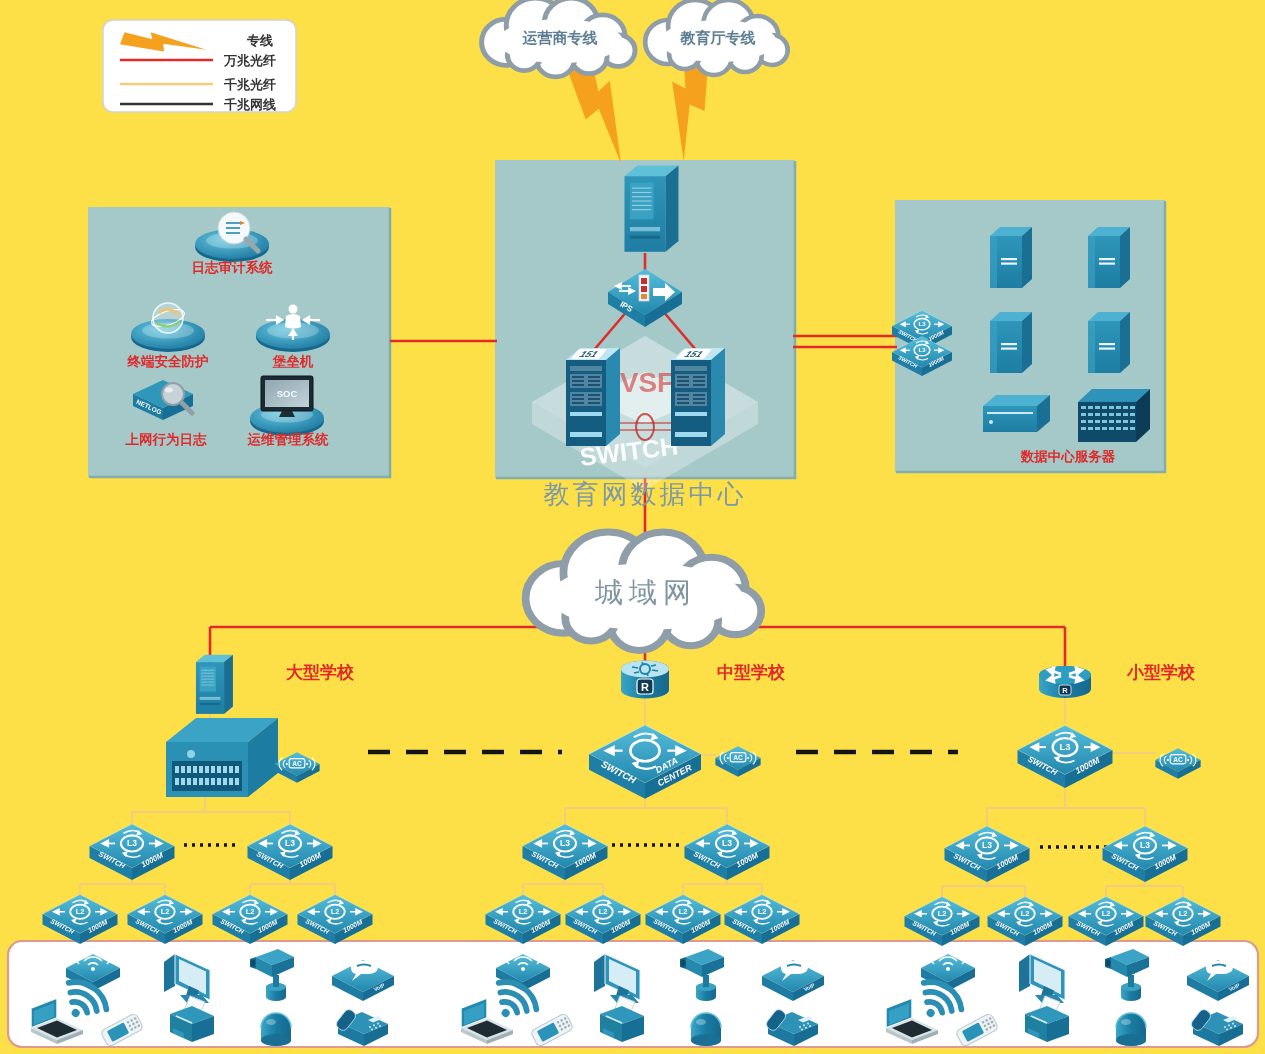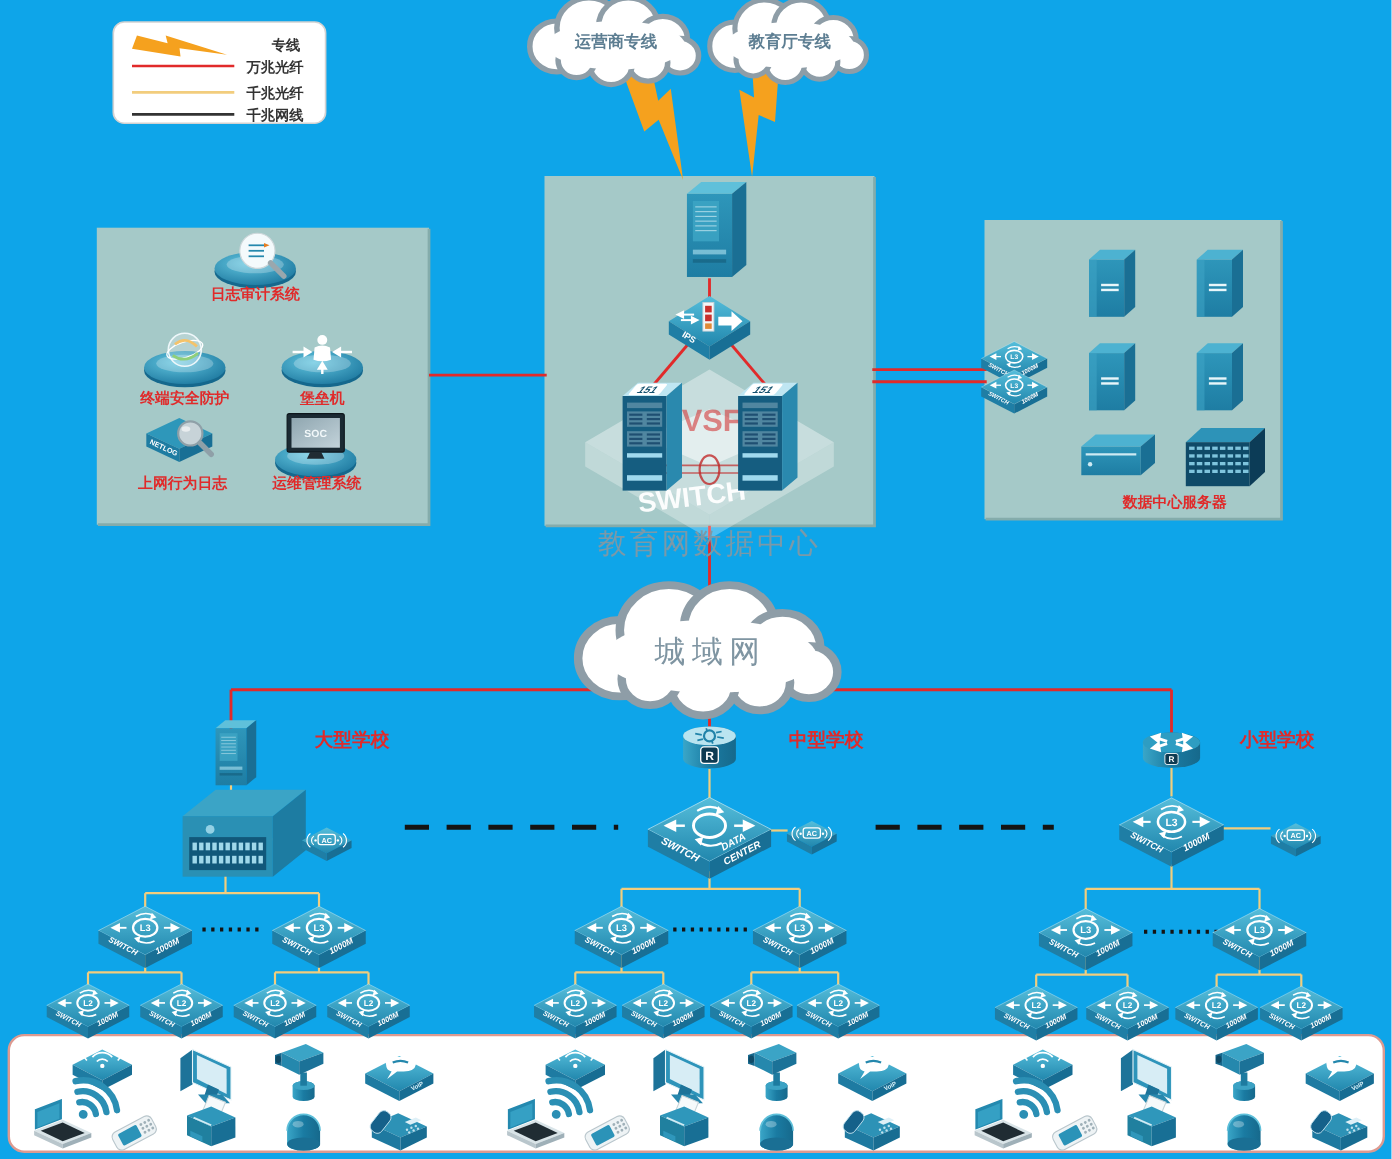--- a/index.html
+++ b/index.html
@@ -1,16 +1,16 @@
 <!DOCTYPE html>
 <html><head>
 <meta charset="utf-8">
 <style>
   html,body{margin:0;padding:0;background:#fff;}
-  #stage{position:relative;width:1265px;height:1054px;background:#0ea5e9;overflow:hidden;}
+  #stage{position:relative;width:1265px;height:1054px;background:#fde047;overflow:hidden;}
   svg{font-family:"Liberation Sans",sans-serif;}
   text{user-select:none;}
 </style>
 </head>
 <body>
 
 <div id="stage">
 <svg width="1265" height="1054" viewBox="0 0 1265 1054">
 <defs>
   <linearGradient id="gTop" x1="0" y1="0" x2="0" y2="1">

